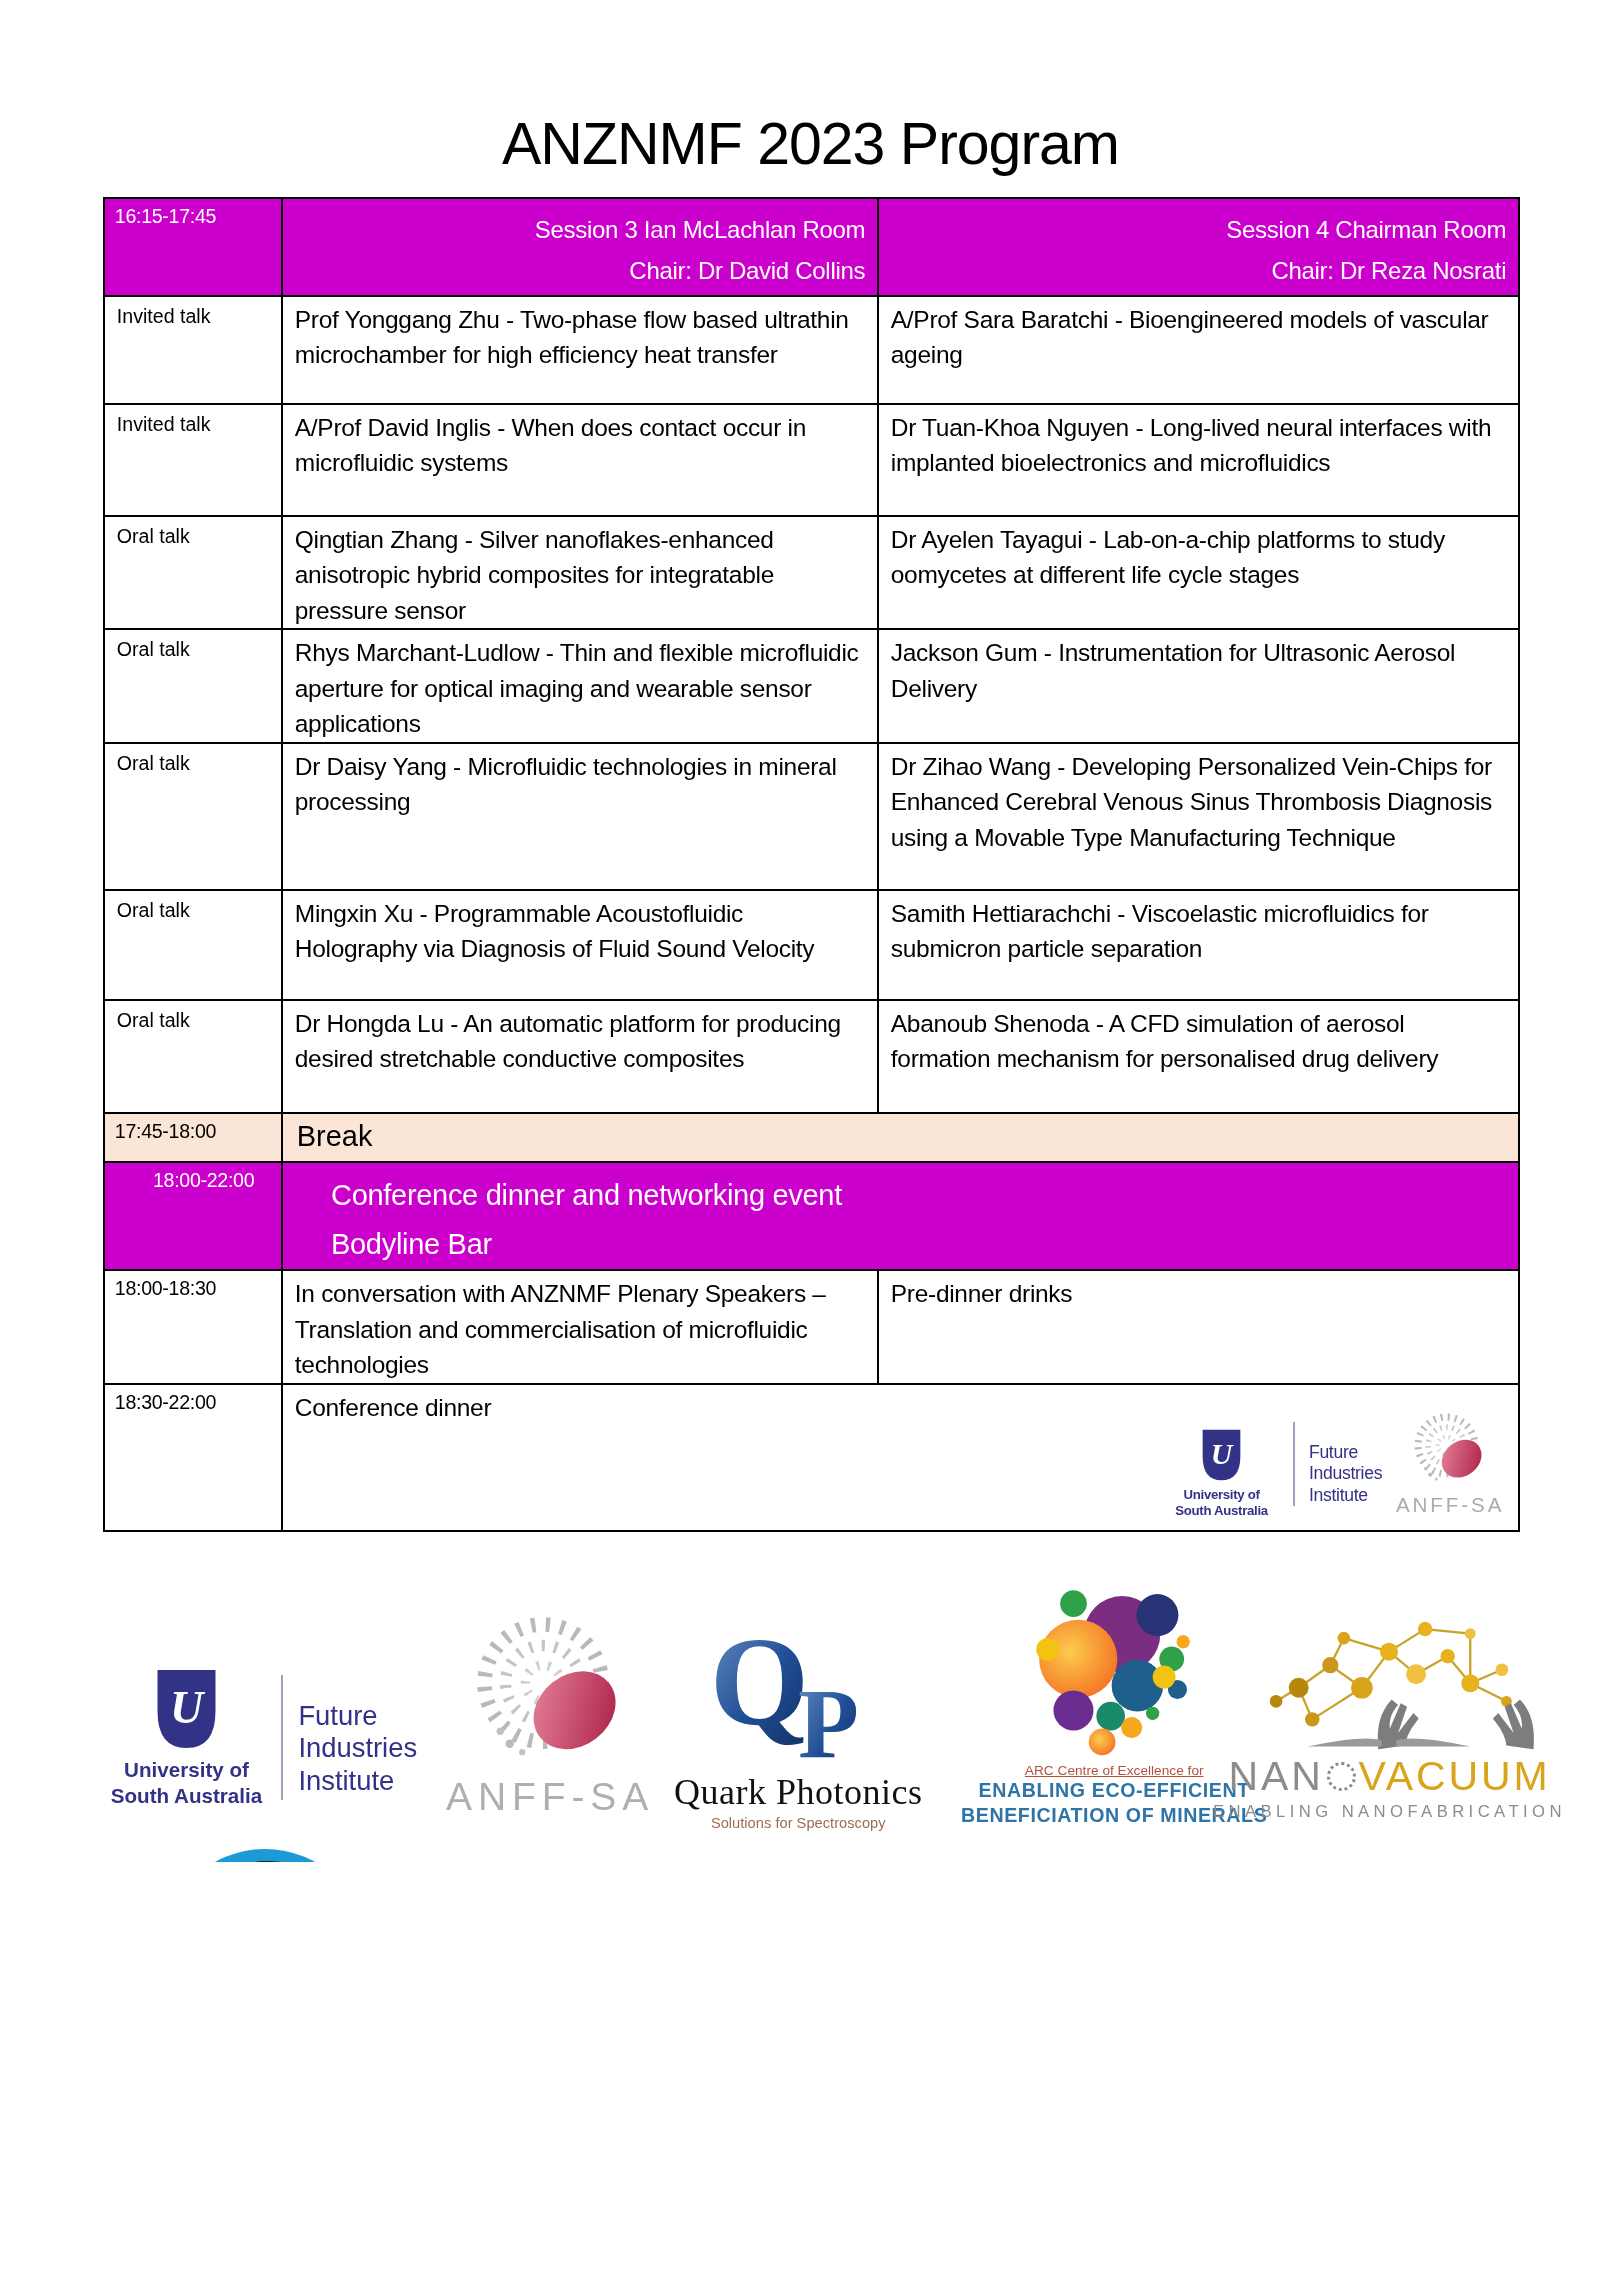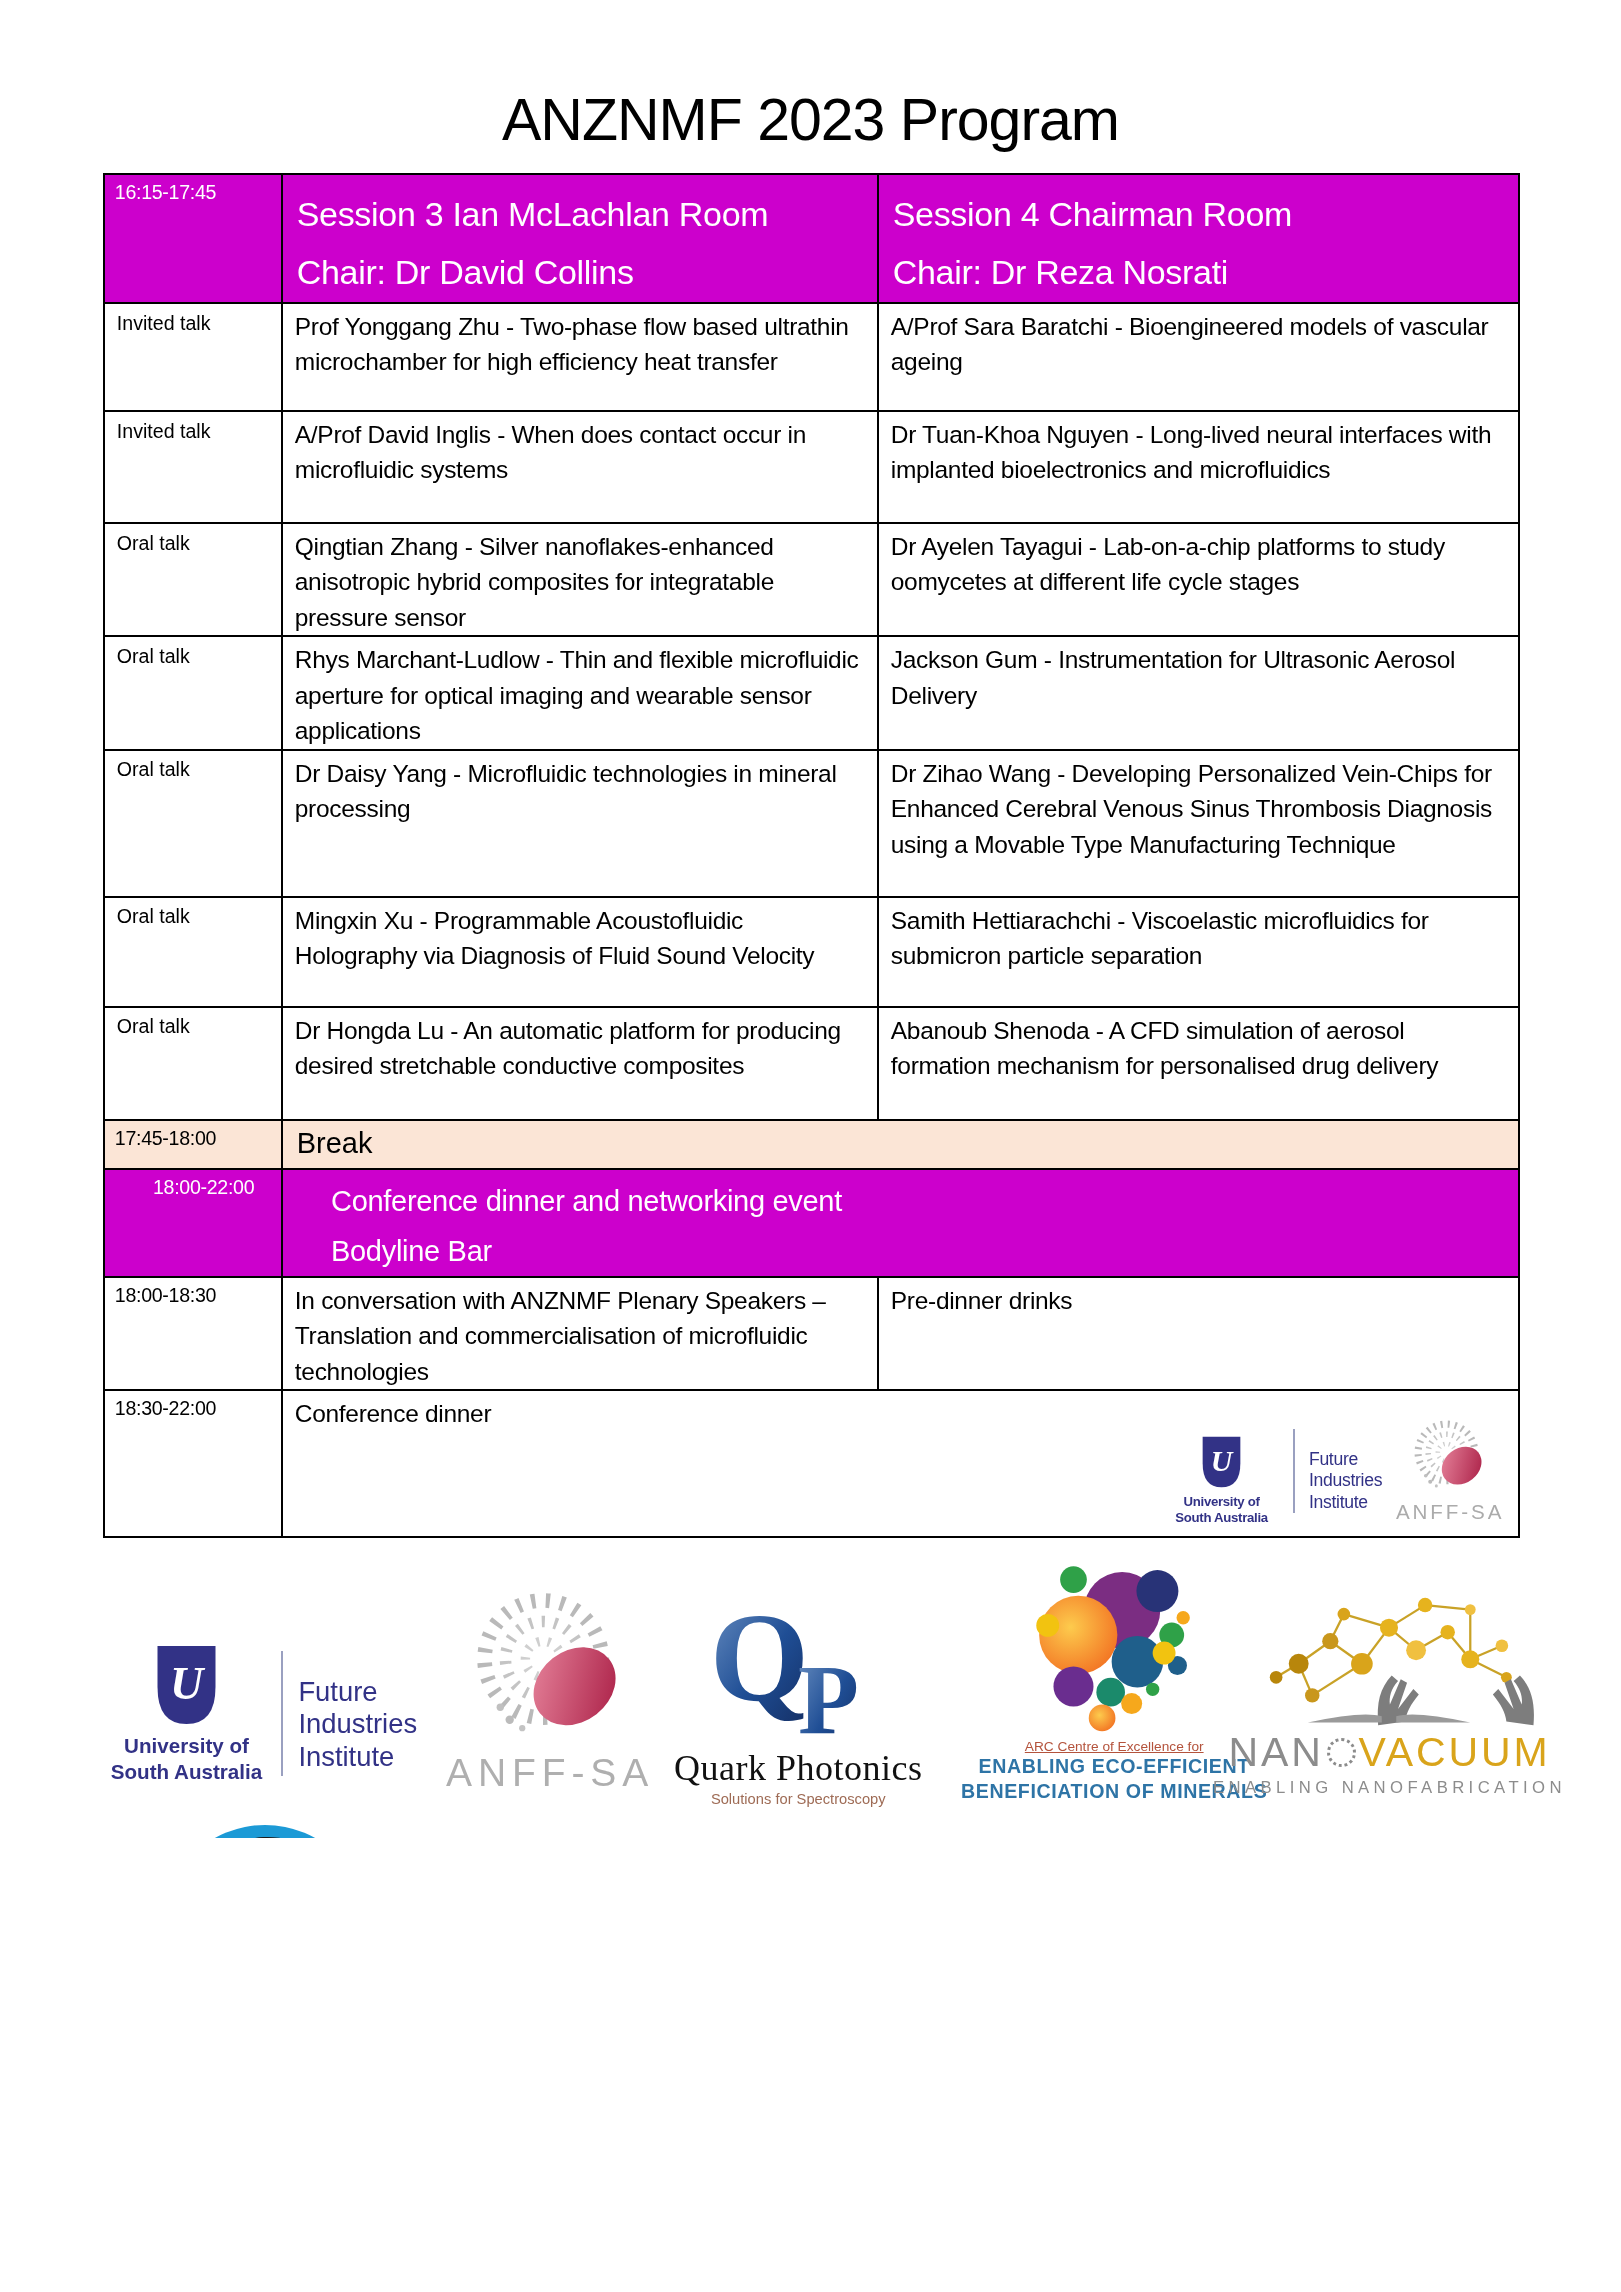--- a/index.html
+++ b/index.html
@@ -4,37 +4,37 @@
 <style>
   :root{
     --magenta:#CC00CC; --peach:#FBE5D6; --unisa-navy:#323286; --anff-red:#B82048;
     --qp-blue:#1F4E95; --arc-blue:#2E74A6; --arc-red:#B4533C; --nano-gold:#D9A41B;
     --nano-gray:#8C8C8C; --axt-blue:#1C9AD6; --bmf-navy:#1B2A44; --bmf-red:#C8202F;
     --upnano-navy:#273B82;
   }
   *{box-sizing:border-box; margin:0; padding:0;}
   html,body{background:#fff;}
   body{font-family:"Liberation Sans", sans-serif; color:#000;}
-  .page{position:relative; width:1621px; height:1838px; background:#fff; overflow:hidden;}
+  .page{position:relative; width:1621px; height:1838px; background:#fff; overflow:hidden;margin-top:24px;}
 
   .page-title{position:absolute; top:86px; left:0; width:100%; text-align:center;
     font-size:59px; font-weight:400; letter-spacing:-1px; color:#000;}
 
   table.program{position:absolute; left:103px; top:173px; width:1415px;
     border-collapse:collapse; border:2.9px solid #000; table-layout:fixed;}
   table.program td{border:2px solid #000; vertical-align:top; overflow:hidden;}
   col.c-time{width:178px;} col.c-s3{width:596px;} col.c-s4{width:641px;}
 
   td.time{font-size:19.6px; padding:5.9px 5.9px 0 9.8px; letter-spacing:-0.3px;}
   td.type{font-size:19.6px; padding:7.8px 5.9px 0 11.8px;}
   td.talk{font-size:24.5px; padding:4.9px 9.8px 0 11.8px; line-height:1.45; letter-spacing:-0.3px;}
 
   tr.hdr td{background:var(--magenta); color:#fff;}
   tr.hdr td.time{color:#fff;}
-  td.session-hdr{font-size:34px; padding:9.8px 11.8px 0 13.7px; line-height:1.72; letter-spacing:-0.3px;}
+  td.session-hdr{font-size:24px; padding:9.8px 11.8px 0 13.7px; line-height:1.72; letter-spacing:-0.3px;text-align:right;}
 
   tr.break-row td{background:var(--peach);}
   td.break-label{font-size:29px; padding:5.9px 11.8px 0 13.7px;}
 
   tr.dinner-hdr td{background:var(--magenta); color:#fff;padding-left:48px;}
   td.dinner-lines{font-size:29px; padding:7.8px 11.8px 0 13.7px; line-height:1.7; letter-spacing:-0.3px;}
 
   td.rel{position:relative;}
 
   

